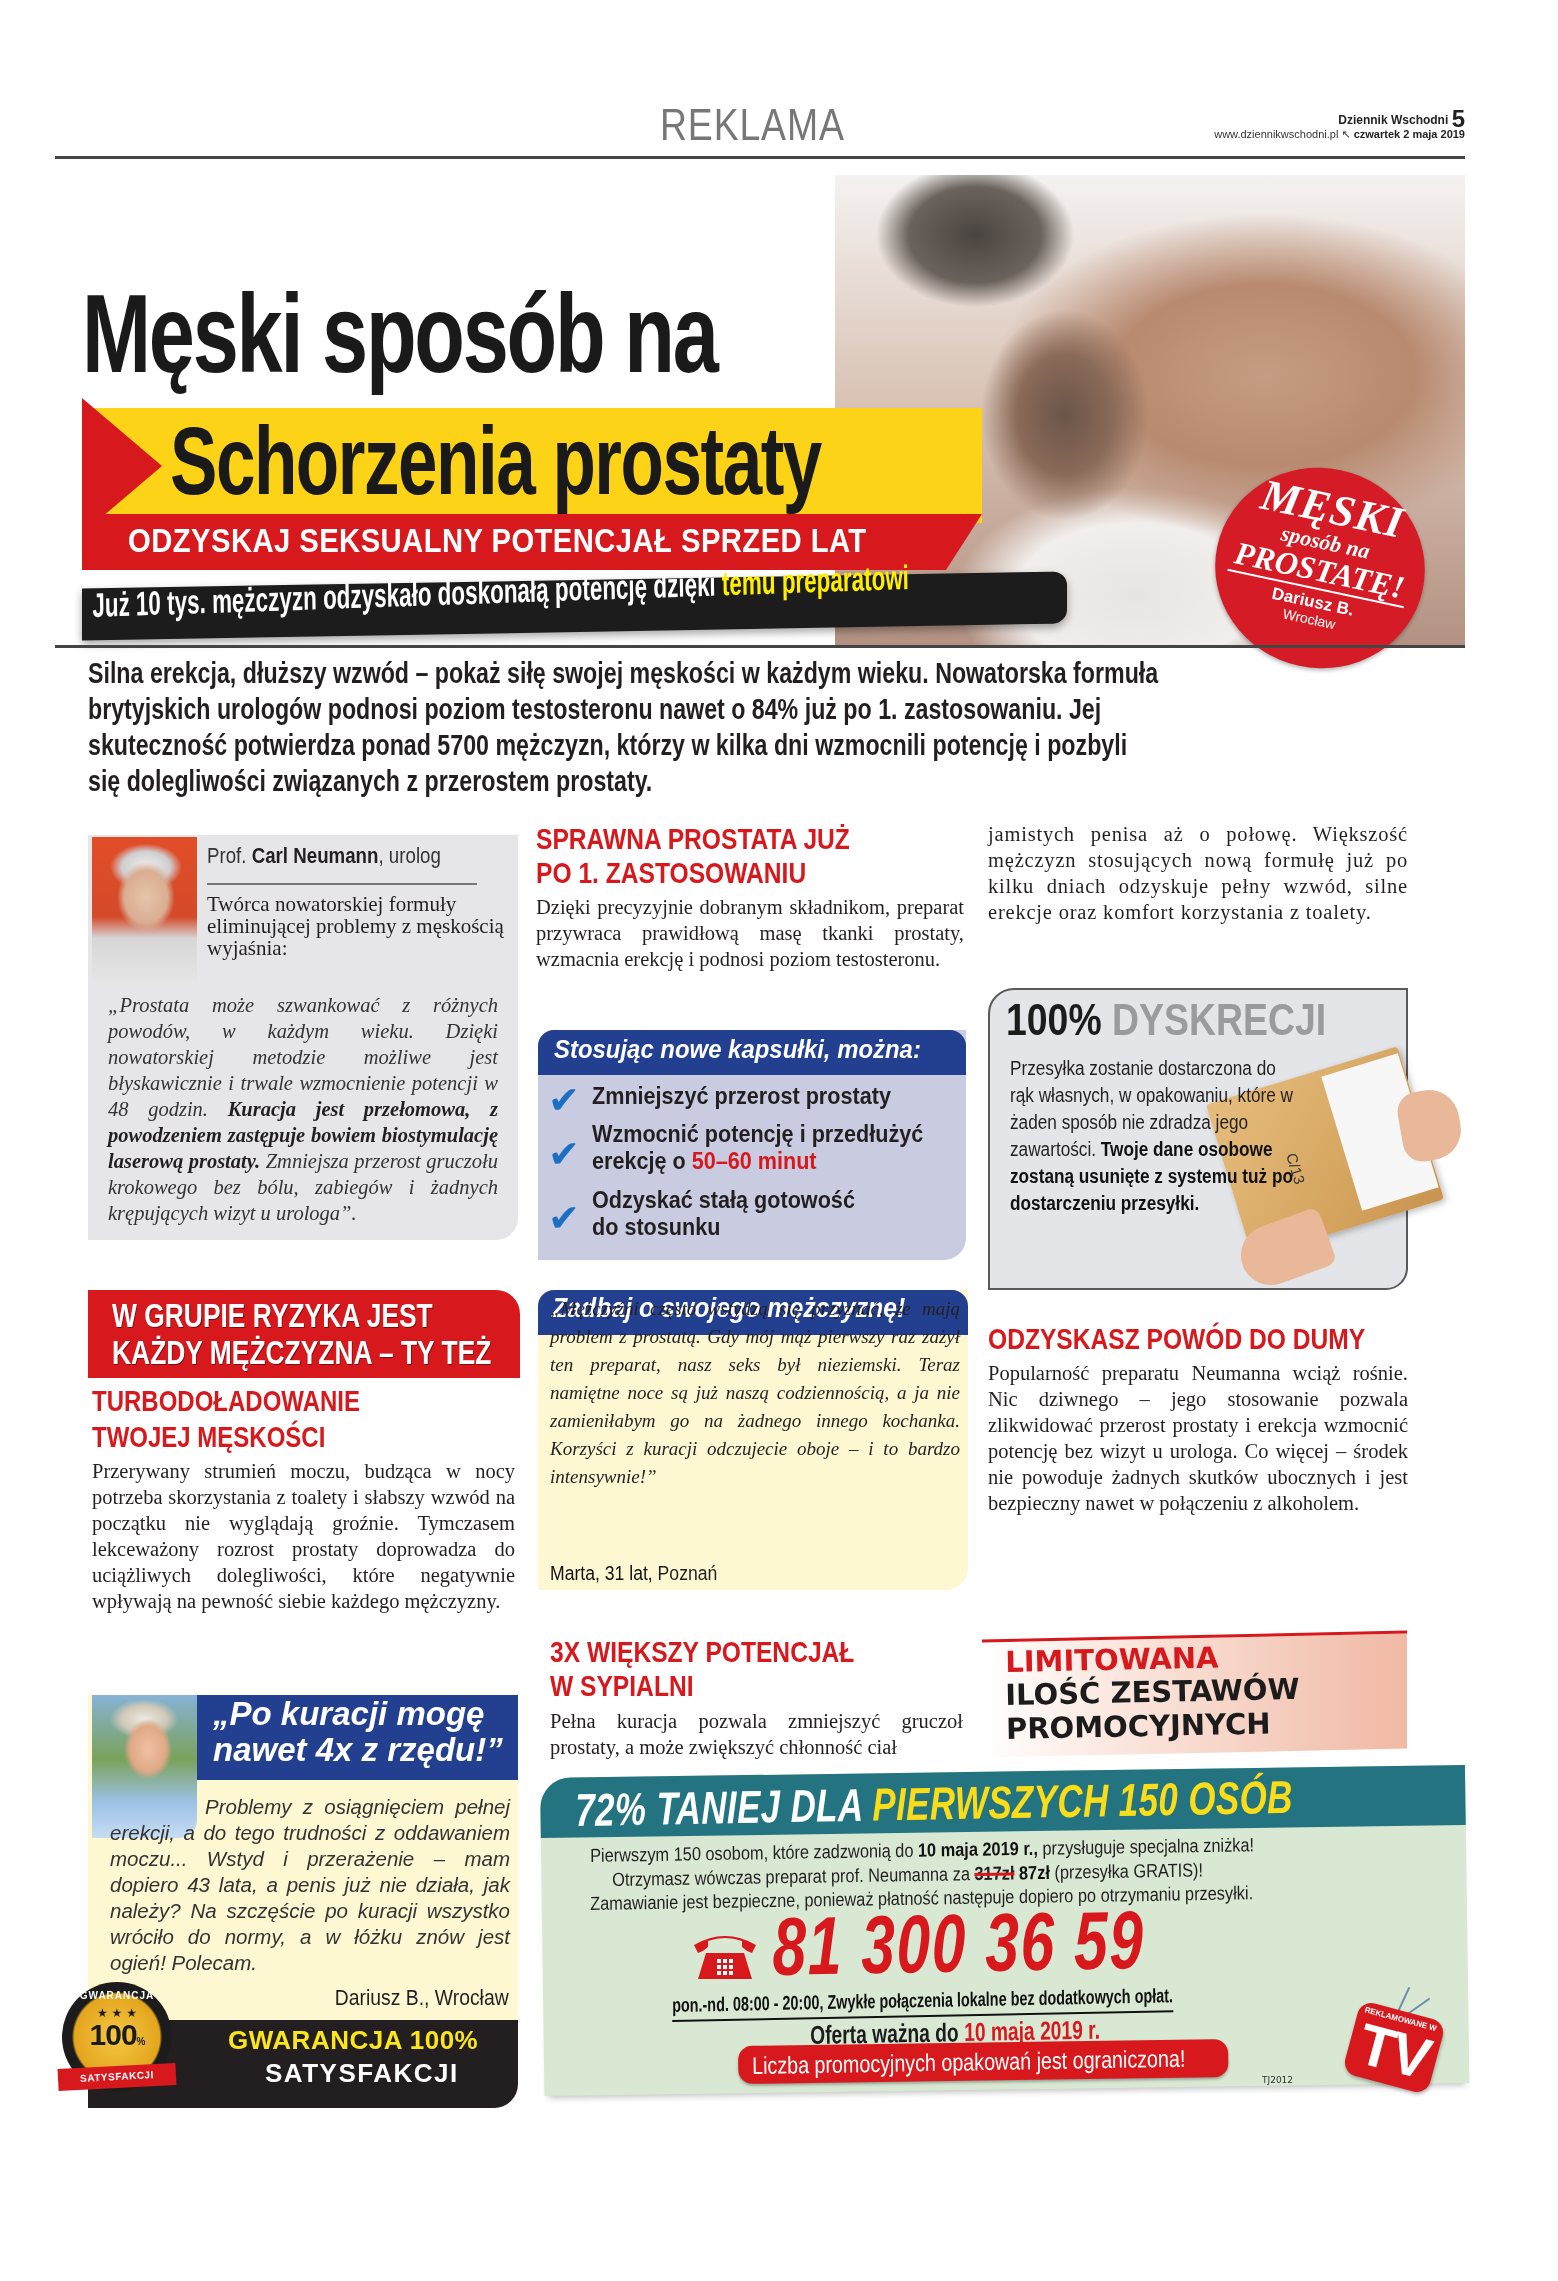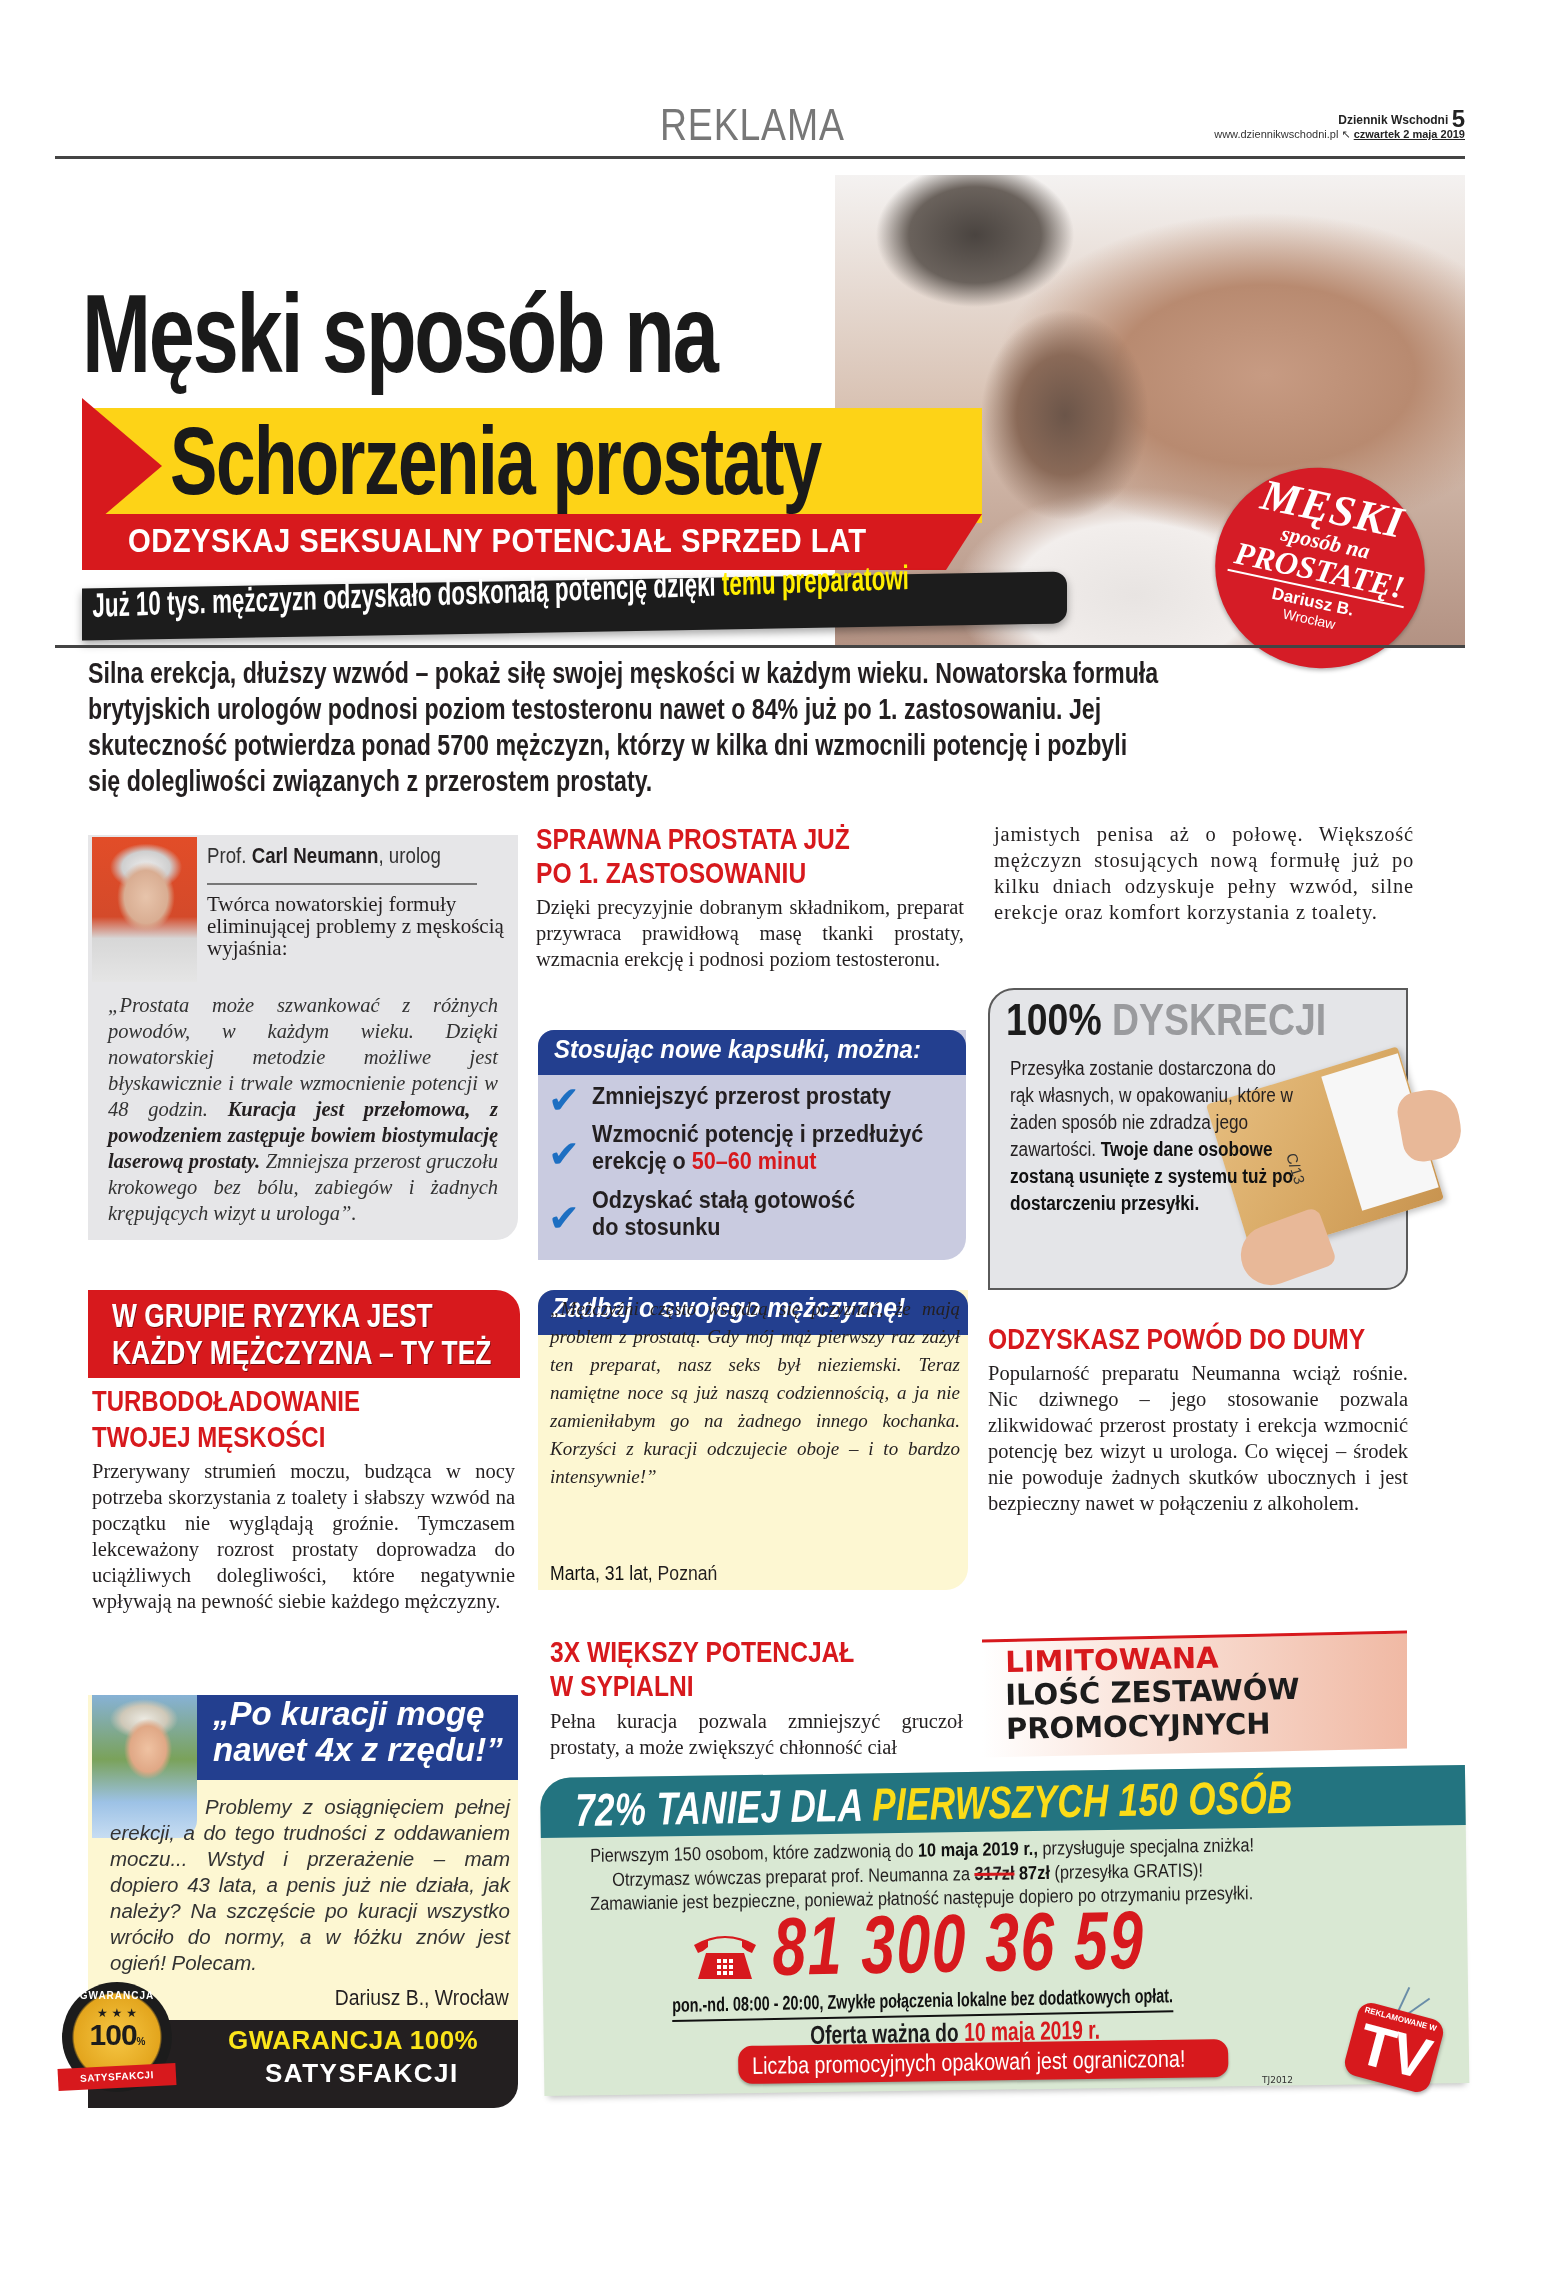--- a/index.html
+++ b/index.html
@@ -5,21 +5,21 @@
   * { box-sizing: border-box; margin: 0; padding: 0; }
   html, body { width: 1558px; height: 2281px; background: #fff; overflow: hidden; }
   body { position: relative; font-family: "DejaVu Serif", serif; color: #231f20; }
   .abs { position: absolute; }
 
   
   .reklama { left: 660px; top: 100px; font-family: "Liberation Sans", sans-serif; font-size: 44px; font-weight: normal; color: #777; letter-spacing: 1px; transform: scaleX(0.85); transform-origin: left top; }
   .paper-name { right: 93px; top: 105px; text-align: left; font-family: "Liberation Sans", sans-serif; font-size: 12px; font-weight: bold; color: #222; }
   .paper-name .page-no { font-size: 24px; vertical-align: -3px; }
   .paper-line2 { right: 93px; top: 128px; font-family: "Liberation Sans", sans-serif; font-size: 11px; color: #333; white-space: nowrap; }
-  .paper-line2 b { color: #222; text-decoration: underline; }
+  .paper-line2 b { color: #222; }
   .header-rule { left: 55px; right: 93px; top: 156px; height: 3px; background: #444; }
 
   
   .hero-photo { left: 835px; top: 175px; width: 630px; height: 470px; overflow: hidden;
     background:
       radial-gradient(ellipse 120px 150px at 230px 240px, #6b5549 0%, #8a6a58 40%, rgba(0,0,0,0) 70%),
       radial-gradient(ellipse 110px 80px at 140px 60px, #4a4440 0%, #6a625c 60%, rgba(0,0,0,0) 90%),
       radial-gradient(ellipse 300px 180px at 430px 200px, #c79b83 0%, #b88a70 50%, rgba(0,0,0,0) 90%),
       radial-gradient(ellipse 200px 120px at 300px 420px, #e8e4e2 0%, #f2eeec 60%, rgba(0,0,0,0) 90%),
       linear-gradient(180deg, #f4f2f1 0%, #d8c1b2 50%, #b39283 100%); }
@@ -98,21 +98,21 @@
   .zadbaj-head { left: 538px; top: 1290px; width: 430px; height: 45px; background: #233f8f; border-radius: 16px 16px 0 0; }
   .zadbaj-head-text { left: 552px; top: 1293px; font-family: "Liberation Sans", sans-serif; font-weight: bold; font-style: italic; font-size: 27px; color: #fff; white-space: nowrap; transform: scaleX(0.92); transform-origin: left top; }
   .zadbaj-body { left: 550px; top: 1295px; width: 410px; font-family: "Liberation Serif", serif; font-style: italic; font-size: 19px; line-height: 28px; color: #231f20; text-align: justify; }
   .zadbaj-sign { left: 550px; top: 1562px; font-family: "Liberation Sans", sans-serif; font-size: 20px; color: #231f20; transform: scaleX(0.88); transform-origin: left top; white-space: nowrap; }
   .zadbaj-sign b { font-weight: normal; color: #111; }
 
   .trzyx-head { left: 550px; top: 1635px; font-size: 30px; line-height: 34px; transform: scaleX(0.82); }
   .trzyx-body { left: 550px; top: 1708px; width: 413px; }
 
   
-  .jamistych-body { left: 988px; top: 821px; width: 420px; letter-spacing: 0.8px; margin-left: 6px; }
+  .jamistych-body { left: 988px; top: 821px; width: 420px; letter-spacing: 0.8px; }
   .dys-box { left: 988px; top: 988px; width: 420px; height: 302px; background: #e4e5e8; border: 2px solid #5a5a5a; border-radius: 26px 0 22px 0; }
   .dys-head { left: 1006px; top: 995px; font-family: "Liberation Sans", sans-serif; font-weight: bold; font-size: 44px; white-space: nowrap; transform: scaleX(0.85); transform-origin: left top; }
   .dys-head .d1 { color: #1c1c1c; }
   .dys-head .d2 { color: #9a9b9e; }
   .dys-text { left: 1010px; top: 1055px; width: 330px; font-family: "Liberation Sans", sans-serif; font-size: 20px; line-height: 27px; color: #231f20; transform: scaleX(0.86); transform-origin: left top; }
   .dys-text b { color: #111; }
   .envelope { left: 1225px; top: 1072px; width: 200px; height: 160px; background: linear-gradient(135deg, #e6bd7e 0%, #d6a661 60%, #c89450 100%); transform: rotate(-17deg); border-radius: 4px; box-shadow: 2px 3px 6px rgba(0,0,0,0.25); }
   .envelope-paper { left: 1340px; top: 1062px; width: 80px; height: 140px; background: #f7f7f7; transform: rotate(-17deg); }
   .envelope-label { left: 1280px; top: 1160px; font-family: "Liberation Sans", sans-serif; font-size: 15px; color: #333; transform: rotate(73deg); }
   .hand-1 { left: 1240px; top: 1220px; width: 90px; height: 60px; background: #e8b898; border-radius: 30px 10px 10px 30px; transform: rotate(-20deg); }

